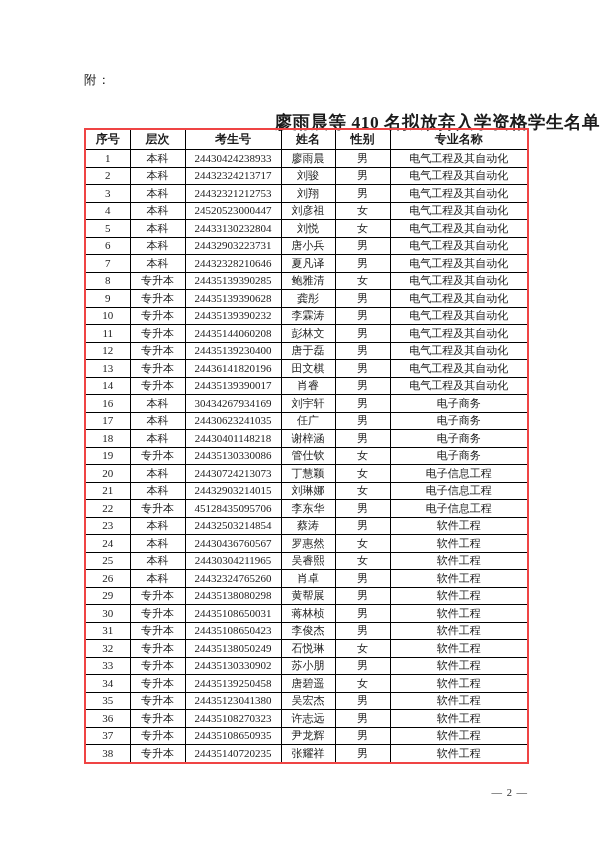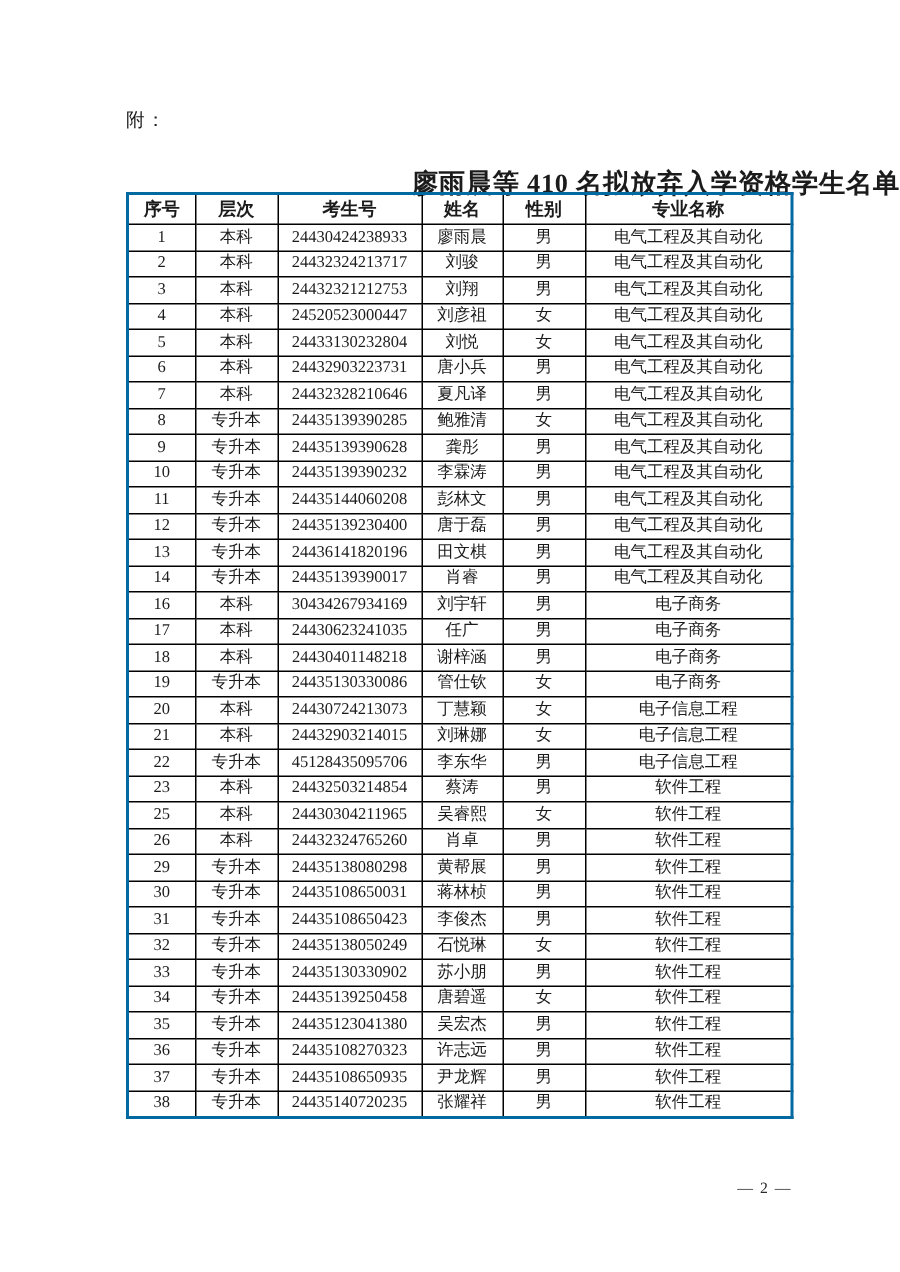--- a/index.html
+++ b/index.html
@@ -26,21 +26,21 @@
     font-size:17.5px;
     font-weight:bold;
     letter-spacing:0.5px;
   }
   table.doc-table{
     position:absolute;
     left:84px;top:128px;
     width:443px;
     border-collapse:collapse;
     table-layout:fixed;
-    border:2px solid #0369a1;
+    border:2px solid #ef4444;
   }
   .doc-table th,.doc-table td{
     border:1px solid #000;
     text-align:center;
     vertical-align:middle;
     padding:0;
     overflow:hidden;
     white-space:nowrap;
   }
   .doc-table th{
@@ -288,20 +288,28 @@
 
     <tr>
       <td>23</td>
       <td>本科</td>
       <td>24432503214854</td>
       <td>蔡涛</td>
       <td>男</td>
       <td>软件工程</td>
     </tr>
 
+    <tr>
+      <td>24</td>
+      <td>本科</td>
+      <td>24430436760567</td>
+      <td>罗惠然</td>
+      <td>女</td>
+      <td>软件工程</td>
+    </tr>
 
     <tr>
       <td>25</td>
       <td>本科</td>
       <td>24430304211965</td>
       <td>吴睿熙</td>
       <td>女</td>
       <td>软件工程</td>
     </tr>
 

